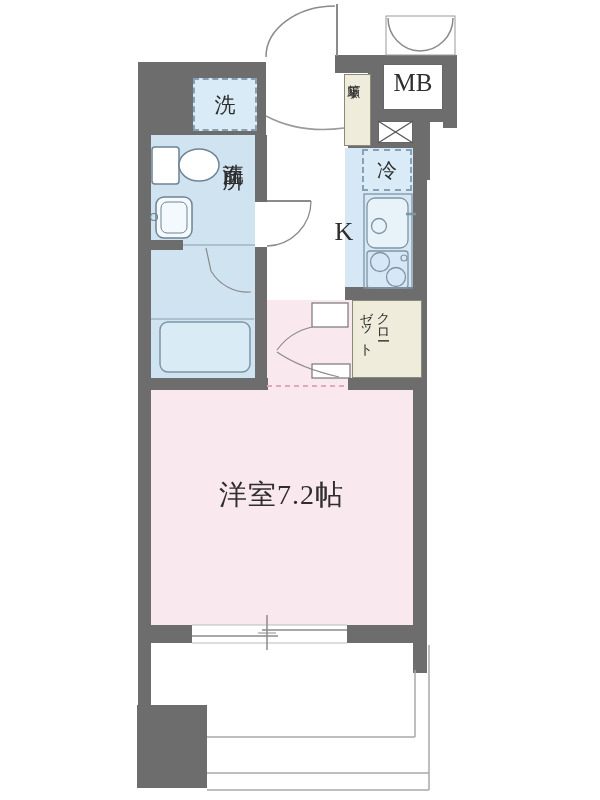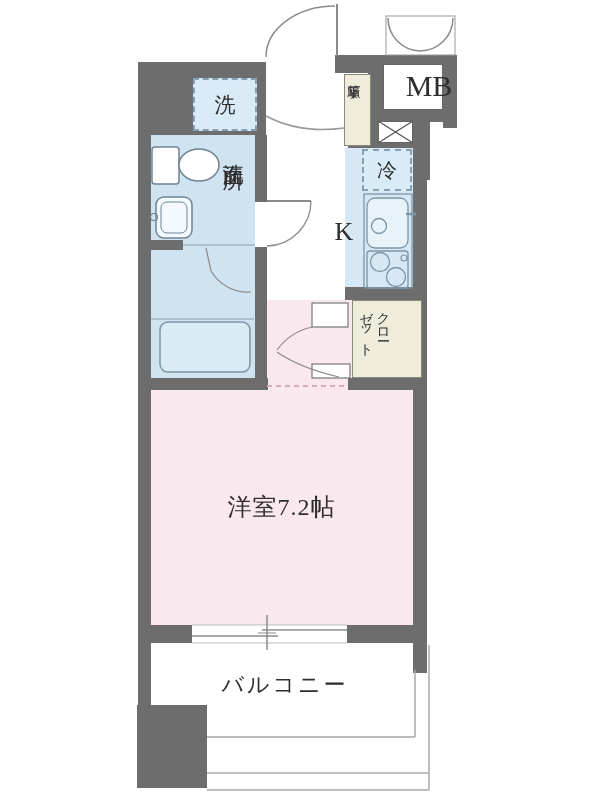--- a/index.html
+++ b/index.html
@@ -117,24 +117,23 @@
     <line x1="267" y1="615" x2="267" y2="650" stroke="#8b8b8b" stroke-width="1.5"></line>
     <line x1="258" y1="633" x2="276" y2="633" stroke="#8b8b8b" stroke-width="1"></line>
 
     <line x1="415" y1="670" x2="415" y2="737" stroke="#a9a9a9" stroke-width="1.5"></line>
     <line x1="429" y1="645" x2="429" y2="790" stroke="#a9a9a9" stroke-width="1.5"></line>
     <line x1="207" y1="737" x2="415" y2="737" stroke="#a9a9a9" stroke-width="1.5"></line>
     <line x1="207" y1="773" x2="429" y2="773" stroke="#a9a9a9" stroke-width="1.5"></line>
     <line x1="207" y1="790" x2="429" y2="790" stroke="#a9a9a9" stroke-width="1.5"></line>
   </svg>
 
-  <div class="lbl center" style="left:399px;top:69px;width:60px;font-size:30px;text-align:center;">MB</div>
+  <div class="lbl center" style="left:383px;top:69px;width:60px;font-size:25px;text-align:center;">MB</div>
   <div class="lbl v" style="left:345px;top:77px;height:68px;font-size:12.5px;letter-spacing:-1px;">下駄箱</div>
   <div class="lbl v" style="left:219px;top:147px;height:130px;font-size:21px;letter-spacing:3px;">洗面所</div>
   <div class="lbl center" style="left:330px;top:217px;width:28px;font-size:26px;">K</div>
   <div class="lbl v" style="left:358px;top:303px;height:72px;font-size:13.5px;line-height:17px;">
     <div>クロー</div>
     <div>ゼット</div>
   </div>
-  <div class="lbl center" style="left:150px;top:491px;width:263px;font-size:24px;letter-spacing:1px;">洋室7.2帖</div>
-  <div class="lbl center" style="left:150px;top:670px;width:270px;font-size:22px;letter-spacing:3px;">バルコニー</div>
+  <div class="lbl center" style="left:150px;top:476px;width:263px;font-size:28px;letter-spacing:1px;">洋室7.2帖</div>
 
 </div>
 
 </body></html>

